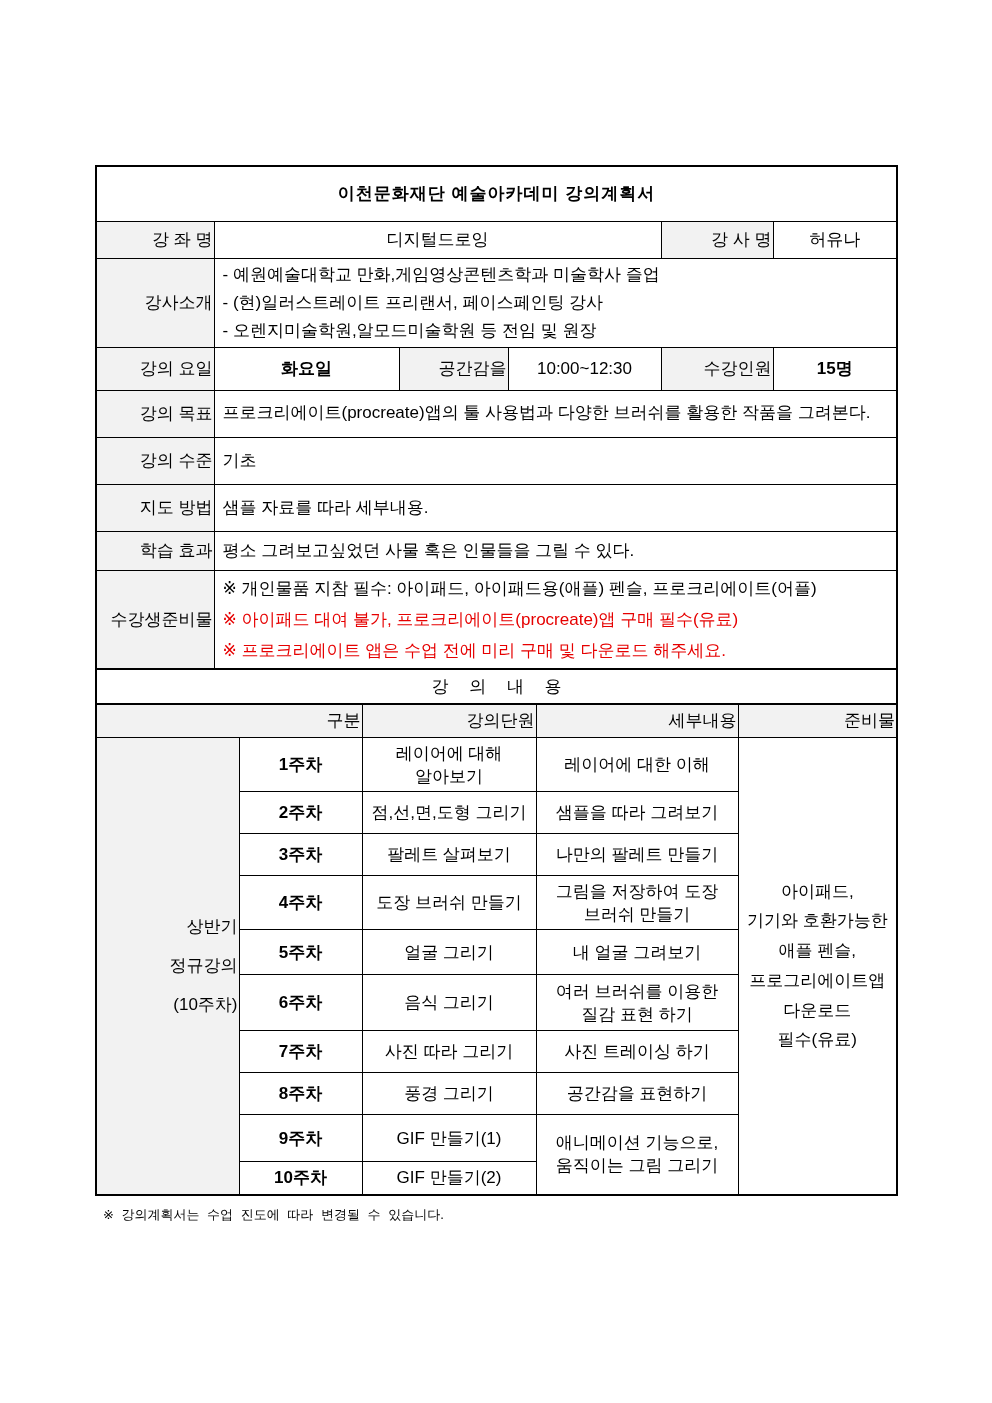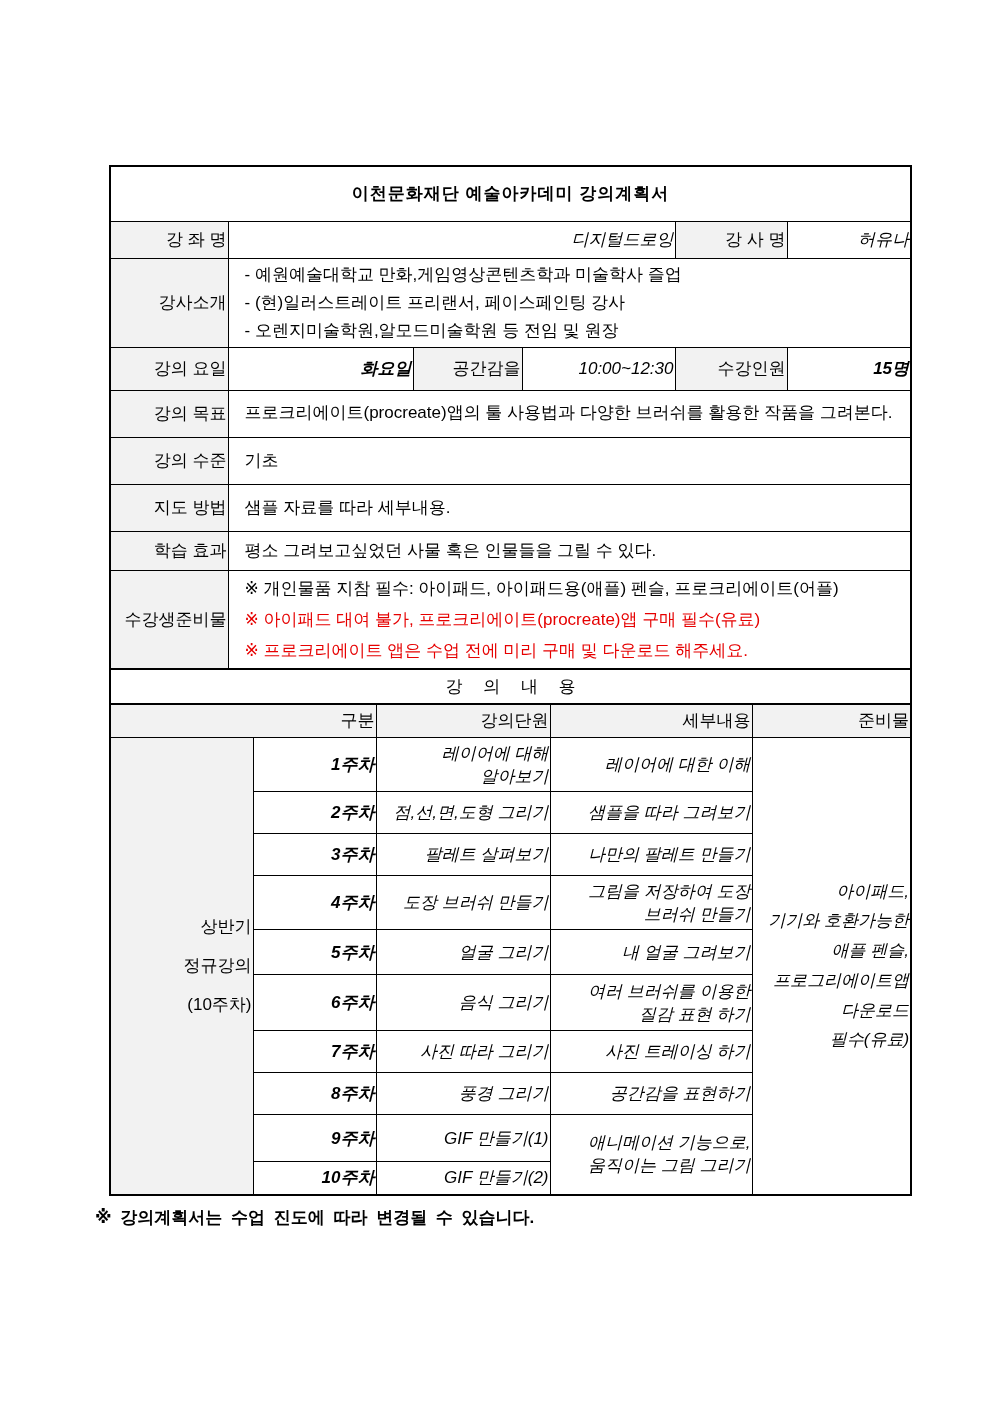--- a/index.html
+++ b/index.html
@@ -9,54 +9,54 @@
   }
   html,body{margin:0;padding:0;}
   body{
     width:992px;height:1403px;
     background:#ffffff;
     font-family:"Liberation Sans","DejaVu Sans",sans-serif;
     color:#000;
     position:relative;
   }
   .doc-table{
-    position:absolute;left:109px;top:165px;
+    position:absolute;left:95px;top:165px;
     width:801px;
     border-collapse:collapse;
     table-layout:fixed;
     border:2px solid var(--border);
   }
   .doc-table td{
     border:1px solid var(--border);
     font-size:17px;
     vertical-align:middle;
     overflow:hidden;
   }
   td.hdr{background:var(--header-bg);text-align:right;}
-  td.c{text-align:right;font-style:italic;}
-  td.l{text-align:left;padding:2px 16px;margin-top:22px;}
+  td.c{text-align:center;}
+  td.l{text-align:left;padding:2px 8px;margin-top:22px;}
   .b{font-weight:bold;}
   .preline{white-space:pre-line;}
   .title-cell{
     text-align:center;font-weight:bold;font-size:27px;letter-spacing:1px;
   }
   .banner-cell{
     text-align:center;word-spacing:16px;font-size:18px;
     border-top:2px solid var(--border) !important;
     border-bottom:2px solid var(--border) !important;
   }
   .intro-line{line-height:28px;}
   .mat-line{line-height:31px;}
   .mat-line[data-color="red"]{color:var(--red);}
   .goal-cell{line-height:1.35;text-align:justify;}
   .group-cell{line-height:2.3;}
   .supplies-cell{line-height:1.75;}
   .footer-note{
-    position:absolute;left:95px;top:1206px;
-    font-weight:bold;font-size:17px;word-spacing:4px;
+    position:absolute;left:103px;top:1206px;
+    font-weight:normal;font-size:13px;word-spacing:4px;
   }
 </style>
 </head>
 <body>
 
 <table class="doc-table">
   <colgroup>
     <col style="width:118px">
       <col style="width:25px">
       <col style="width:123px">

